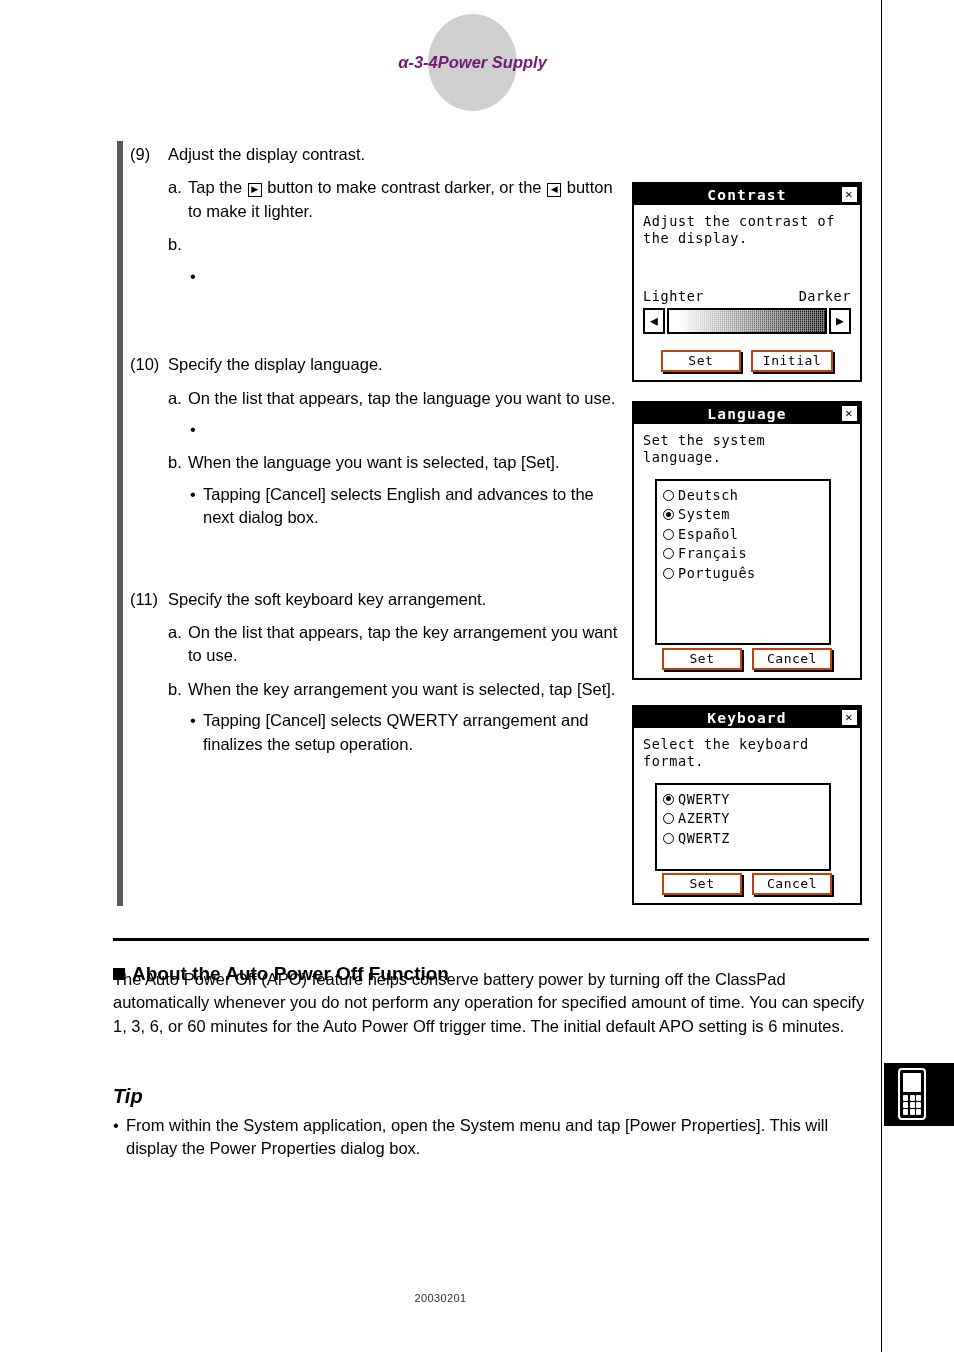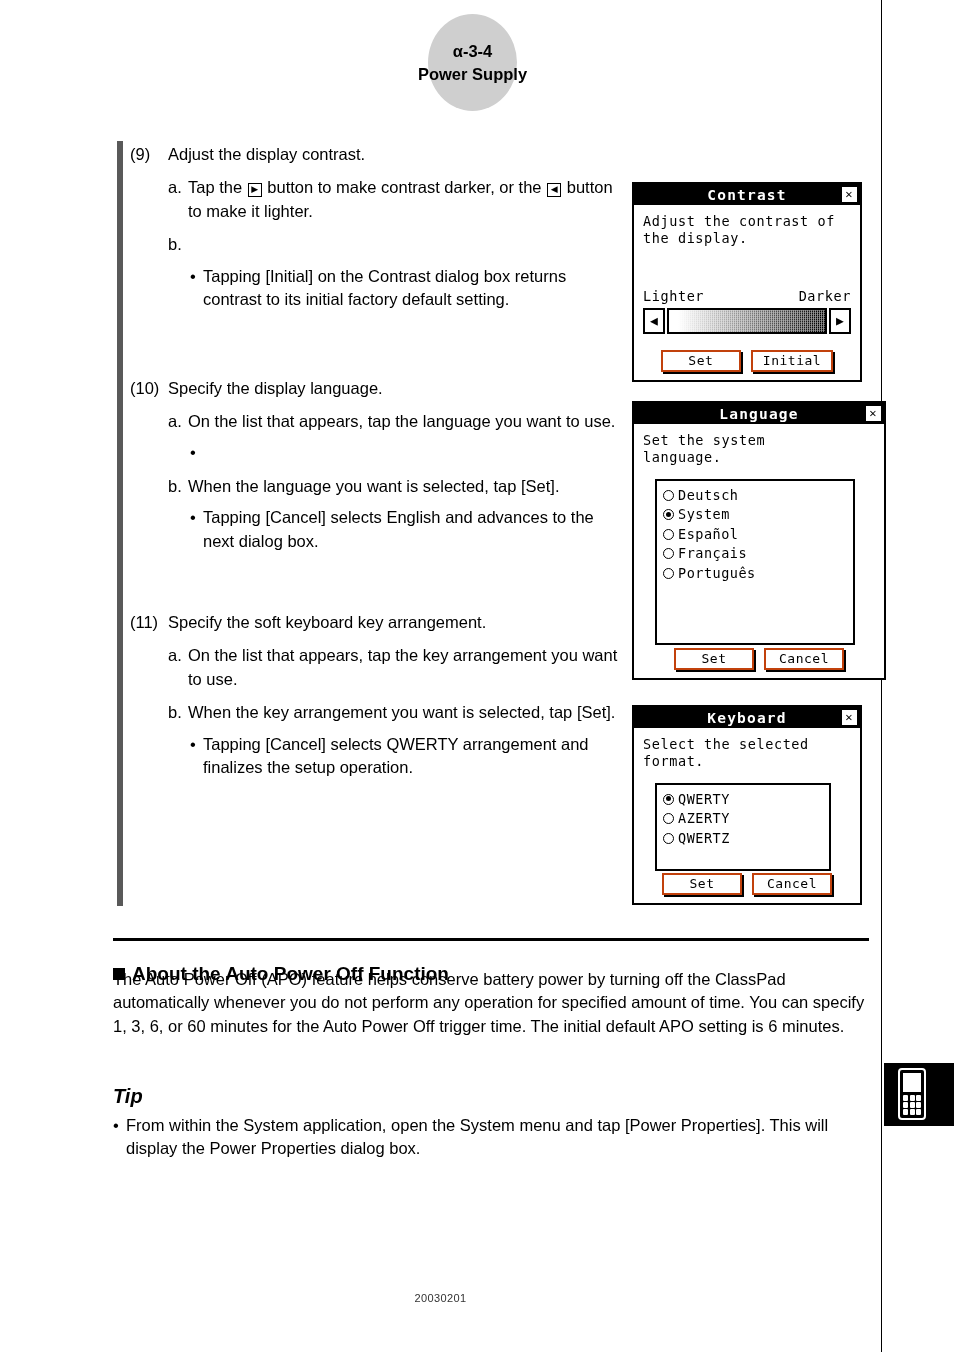--- a/index.html
+++ b/index.html
@@ -22,27 +22,27 @@
     left: 881px; top: 0; width: 1px; height: 1352px;
     background: #000;
   }
   .header-badge {
     position: absolute;
     left: 428px; top: 14px;
     width: 89px; height: 97px;
     border-radius: 50%;
     background: #cfcfcf;
     display: flex;
-    flex-direction: column;
     align-items: center;
     justify-content: center;
+    font-style: italic;
     font-weight: bold;
     font-size: 16.5px;
     line-height: 1.35;
-    color: #000000;
+    color: #701a75;
   }
   .header-badge .ln { white-space: nowrap; }
 
   
   .steps-rule {
     position: absolute;
     left: 117px; top: 141px;
     width: 6px; height: 765px;
     background: #595959;
   }
@@ -357,21 +357,20 @@
       <span class="mk">a.</span>
       <span class="txt"><span>Tap the</span> <span class="keyglyph">▶</span> <span>button to make contrast darker, or the</span> <span class="keyglyph">◀</span> <span>button to make it lighter.</span></span>
     </div>
 
     <div class="sub">
       <span class="mk">b.</span>
     </div>
 
     <div class="note">
       <span class="mk">•</span>
-      <span class="txt">Tapping [Initial] on the Contrast dialog box returns contrast to its initial factory default setting.</span>
     </div>
   </div>
 
   <div class="step" style="margin-top:65px;">
     <div class="step-head">
       <span class="num">(10)</span>
       <span class="txt">Specify the display language.</span>
     </div>
 
     <div class="sub">
@@ -434,21 +433,21 @@
       <div class="cs-track"></div>
       <div class="cs-arrow">▶</div>
     </div>
     <div class="lcd-btnrow">
       <div class="lcd-btn">Set</div>
       <div class="lcd-btn">Initial</div>
     </div>
   </div>
 </div>
 
-<div class="lcd" style="left:632px; top:401px; width:254px; height:279px;">
+<div class="lcd" style="left:632px; top:401px; width:230px; height:279px;">
   <div class="lcd-title">
     <span>Language</span>
     <span class="lcd-close">✕</span>
   </div>
   <div class="lcd-body">
     <div class="lcd-desc">Set the system
 language.</div>
     <div class="lcd-list" style="height:166px;">
       <div class="lcd-opt">
         <span class="radio"></span>
@@ -477,21 +476,21 @@
     </div>
   </div>
 </div>
 
 <div class="lcd" style="left:632px; top:705px; width:230px; height:200px;">
   <div class="lcd-title">
     <span>Keyboard</span>
     <span class="lcd-close">✕</span>
   </div>
   <div class="lcd-body">
-    <div class="lcd-desc">Select the selected
+    <div class="lcd-desc">Select the keyboard
 format.</div>
     <div class="lcd-list" style="height:88px;">
       <div class="lcd-opt">
         <span class="radio on"></span>
         <span>QWERTY</span>
       </div>
       <div class="lcd-opt">
         <span class="radio"></span>
         <span>AZERTY</span>
       </div>

